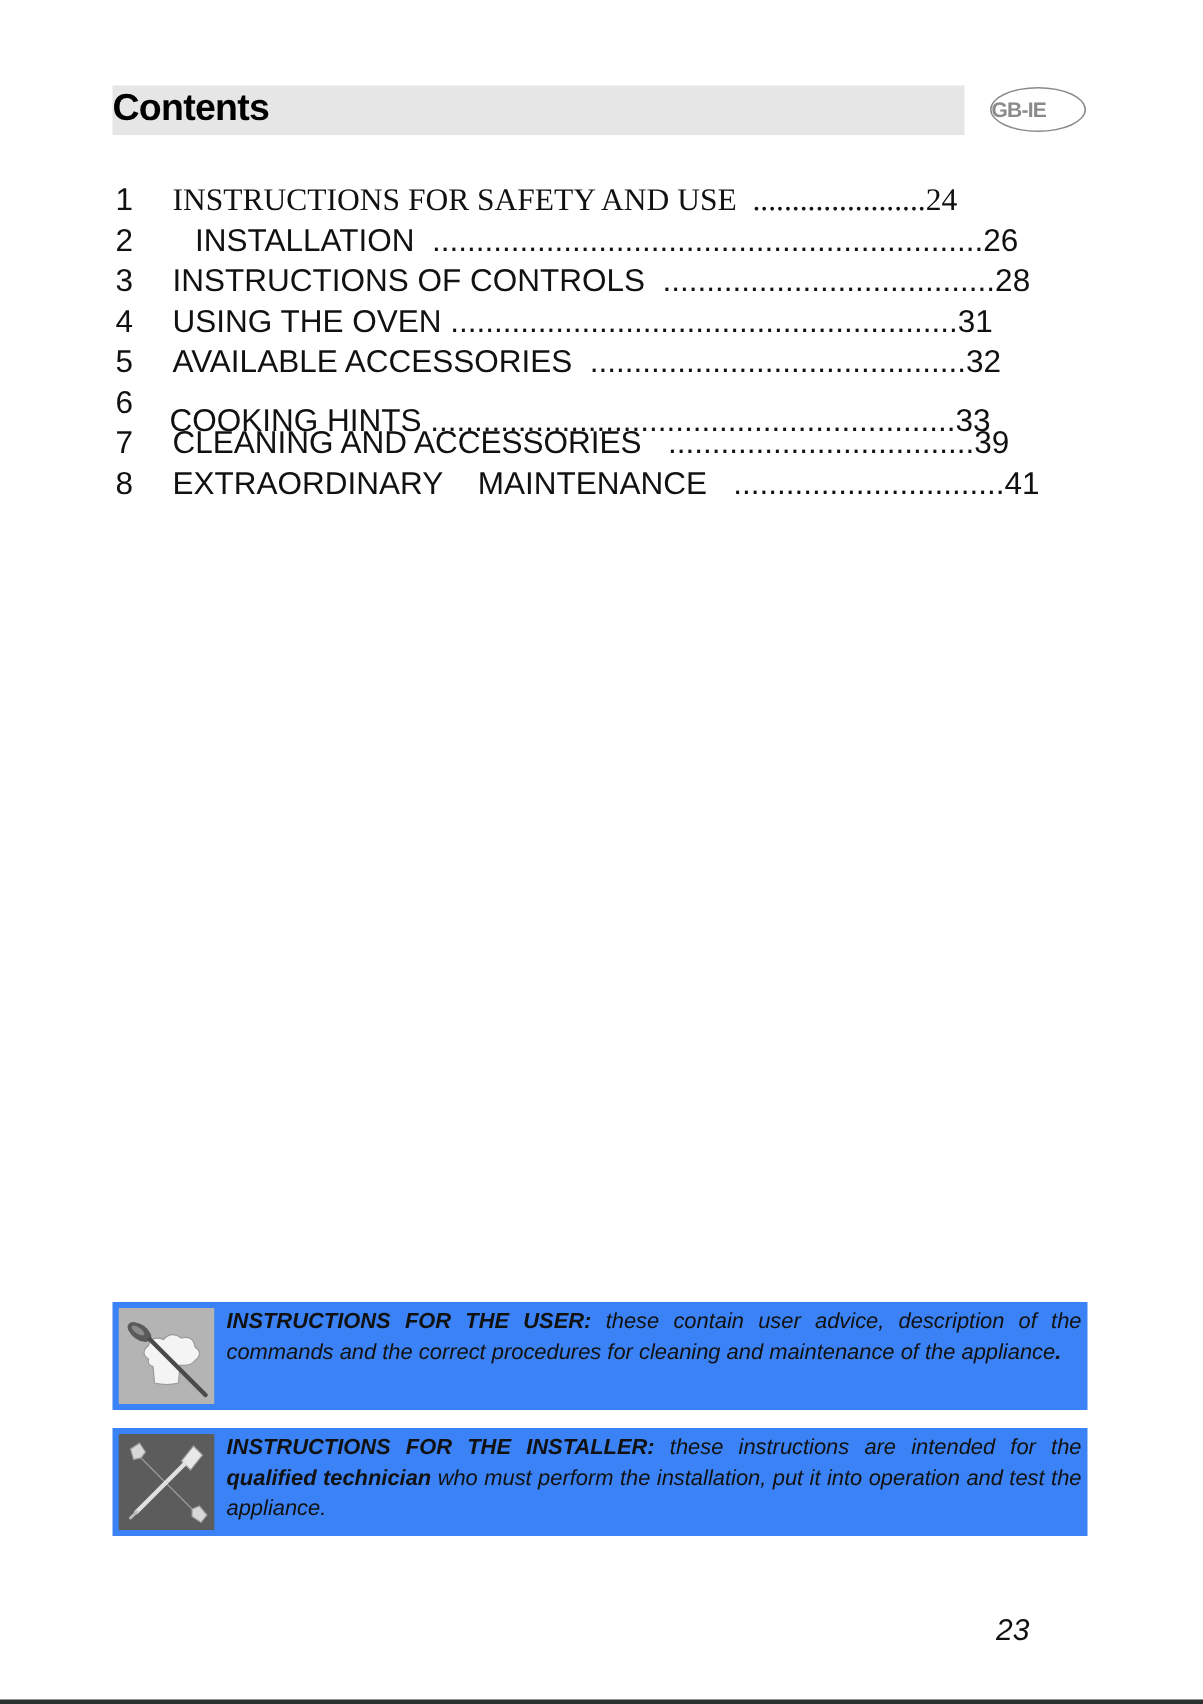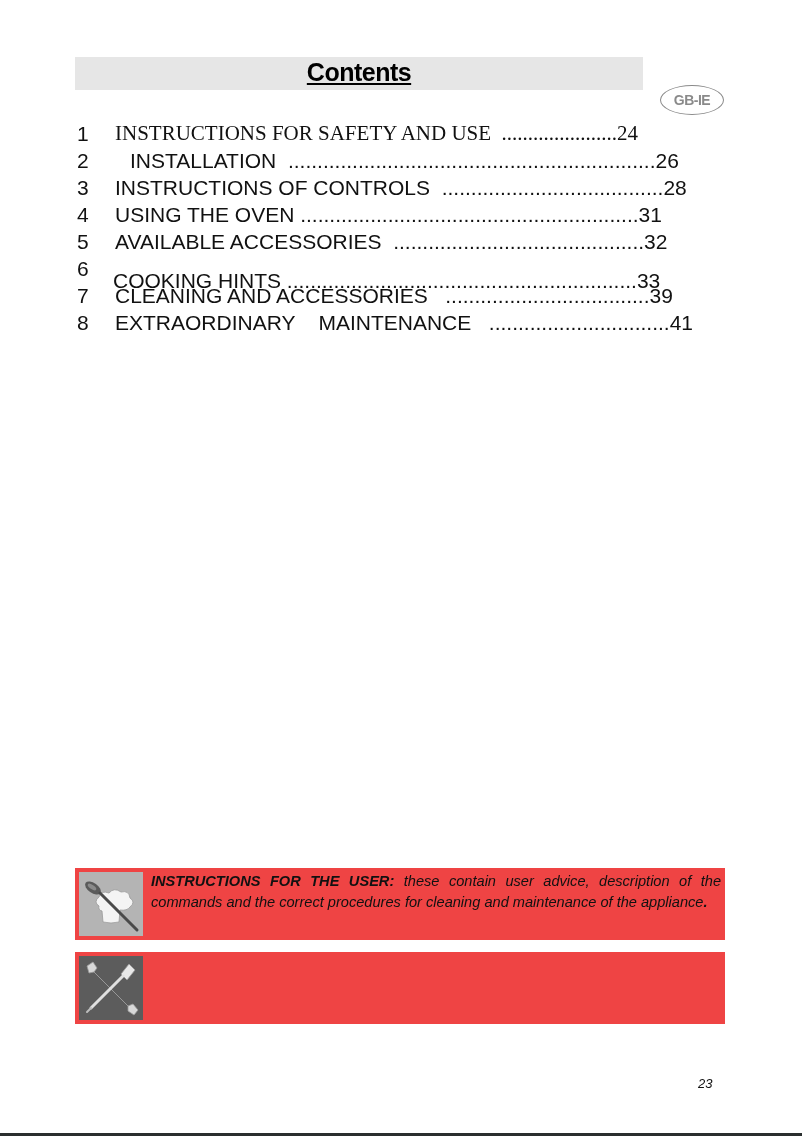--- a/index.html
+++ b/index.html
@@ -7,53 +7,52 @@
     width: 802px; height: 1136px; position: relative; overflow: hidden;
     background: #ffffff; color: #111;
     font-family: "Liberation Sans", sans-serif;
   }
   .header-bar {
     position: absolute; left: 75px; top: 57px; width: 568px; height: 33px;
     background: #e6e6e6;
   }
   .header-title {
     position: absolute; left: 0; right: 0; top: 0; height: 33px; line-height: 31px;
-    text-align: center; font-weight: bold; font-size: 25px; color: #000;
+    font-weight: bold; font-size: 25px; color: #000;
     letter-spacing: -0.5px;
-    text-decoration: underline;
   }
   .lang-badge {
     position: absolute; left: 660px; top: 58px; width: 62px; height: 28px;
     border: 1.5px solid #8a8a8a; border-radius: 50%;
-    text-align: center; line-height: 28px;
-    font-weight: bold; font-size: 14px; color: #8a8a8a; letter-spacing: -0.5px; margin-top: 27px;
+    text-align: left; line-height: 28px;
+    font-weight: bold; font-size: 14px; color: #8a8a8a; letter-spacing: -0.5px;
   }
   .toc { position: absolute; left: 77px; top: 120px; width: 680px; }
   .toc-row {
     position: absolute; left: 0; height: 27px; white-space: nowrap;
     font-size: 21px; line-height: 27px; color: #111;
   }
   .toc-num { position: absolute; left: 0; }
   .toc-text { position: absolute; }
   .info-box {
     position: absolute; left: 75px; width: 650px; height: 72px;
-    background: #ef4444;
+    background: #3b82f6;
   }
   .info-icon {
     position: absolute; left: 4px; top: 4px; width: 64px; height: 64px;
   }
   .info-text {
     position: absolute; left: 76px; top: 3px; right: 4px;
     font-style: italic; font-size: 14.6px; line-height: 20.5px;
     text-align: justify; text-align-last: left; color: #111;
   }
   .info-text b { font-weight: bold; }
   .page-number {
-    position: absolute; left: 698px; top: 1076px;
-    font-style: italic; font-size: 13px; color: #111;
+    position: absolute; left: 664px; top: 1076px;
+    font-style: italic; font-size: 20px; color: #111;
   }
   .bottom-rule {
     position: absolute; left: 0; top: 1133px; width: 802px; height: 3px; background: #2a2f2f;
   }
 </style>
 </head>
 <body>
 
 <div class="header-bar">
   <div class="header-title">Contents</div>
@@ -107,16 +106,17 @@
 </div>
 
 <div class="info-box" style="top:952px;">
   <svg class="info-icon" viewBox="0 0 64 64">
     <rect x="0" y="0" width="64" height="64" fill="#5c5c5c"></rect>
     <path d="M8 10 l6 -4 l4 6 l-3 4 l34 34 l5 -2 l5 6 l-4 5 l-6 -4 l0 -5 l-34 -34 l-5 1z" fill="#d8d8d8" stroke="#9a9a9a" stroke-width="0.8"></path>
     <path d="M50 8 l6 6 l-8 10 l-6 -6z" fill="#e8e8e8" stroke="#9a9a9a" stroke-width="0.8"></path>
     <line x1="44" y1="20" x2="12" y2="52" stroke="#e0e0e0" stroke-width="3" stroke-linecap="round"></line>
     <line x1="12" y1="52" x2="8" y2="56" stroke="#bdbdbd" stroke-width="2" stroke-linecap="round"></line>
   </svg>
+  <div class="info-text"><b>INSTRUCTIONS FOR THE INSTALLER:</b><span> these instructions are intended for the </span><b>qualified technician</b><span> who must perform the installation, put it into operation and test the appliance.</span></div>
 </div>
 
 <div class="page-number">23</div>
 <div class="bottom-rule"></div>
 
 </body></html>

